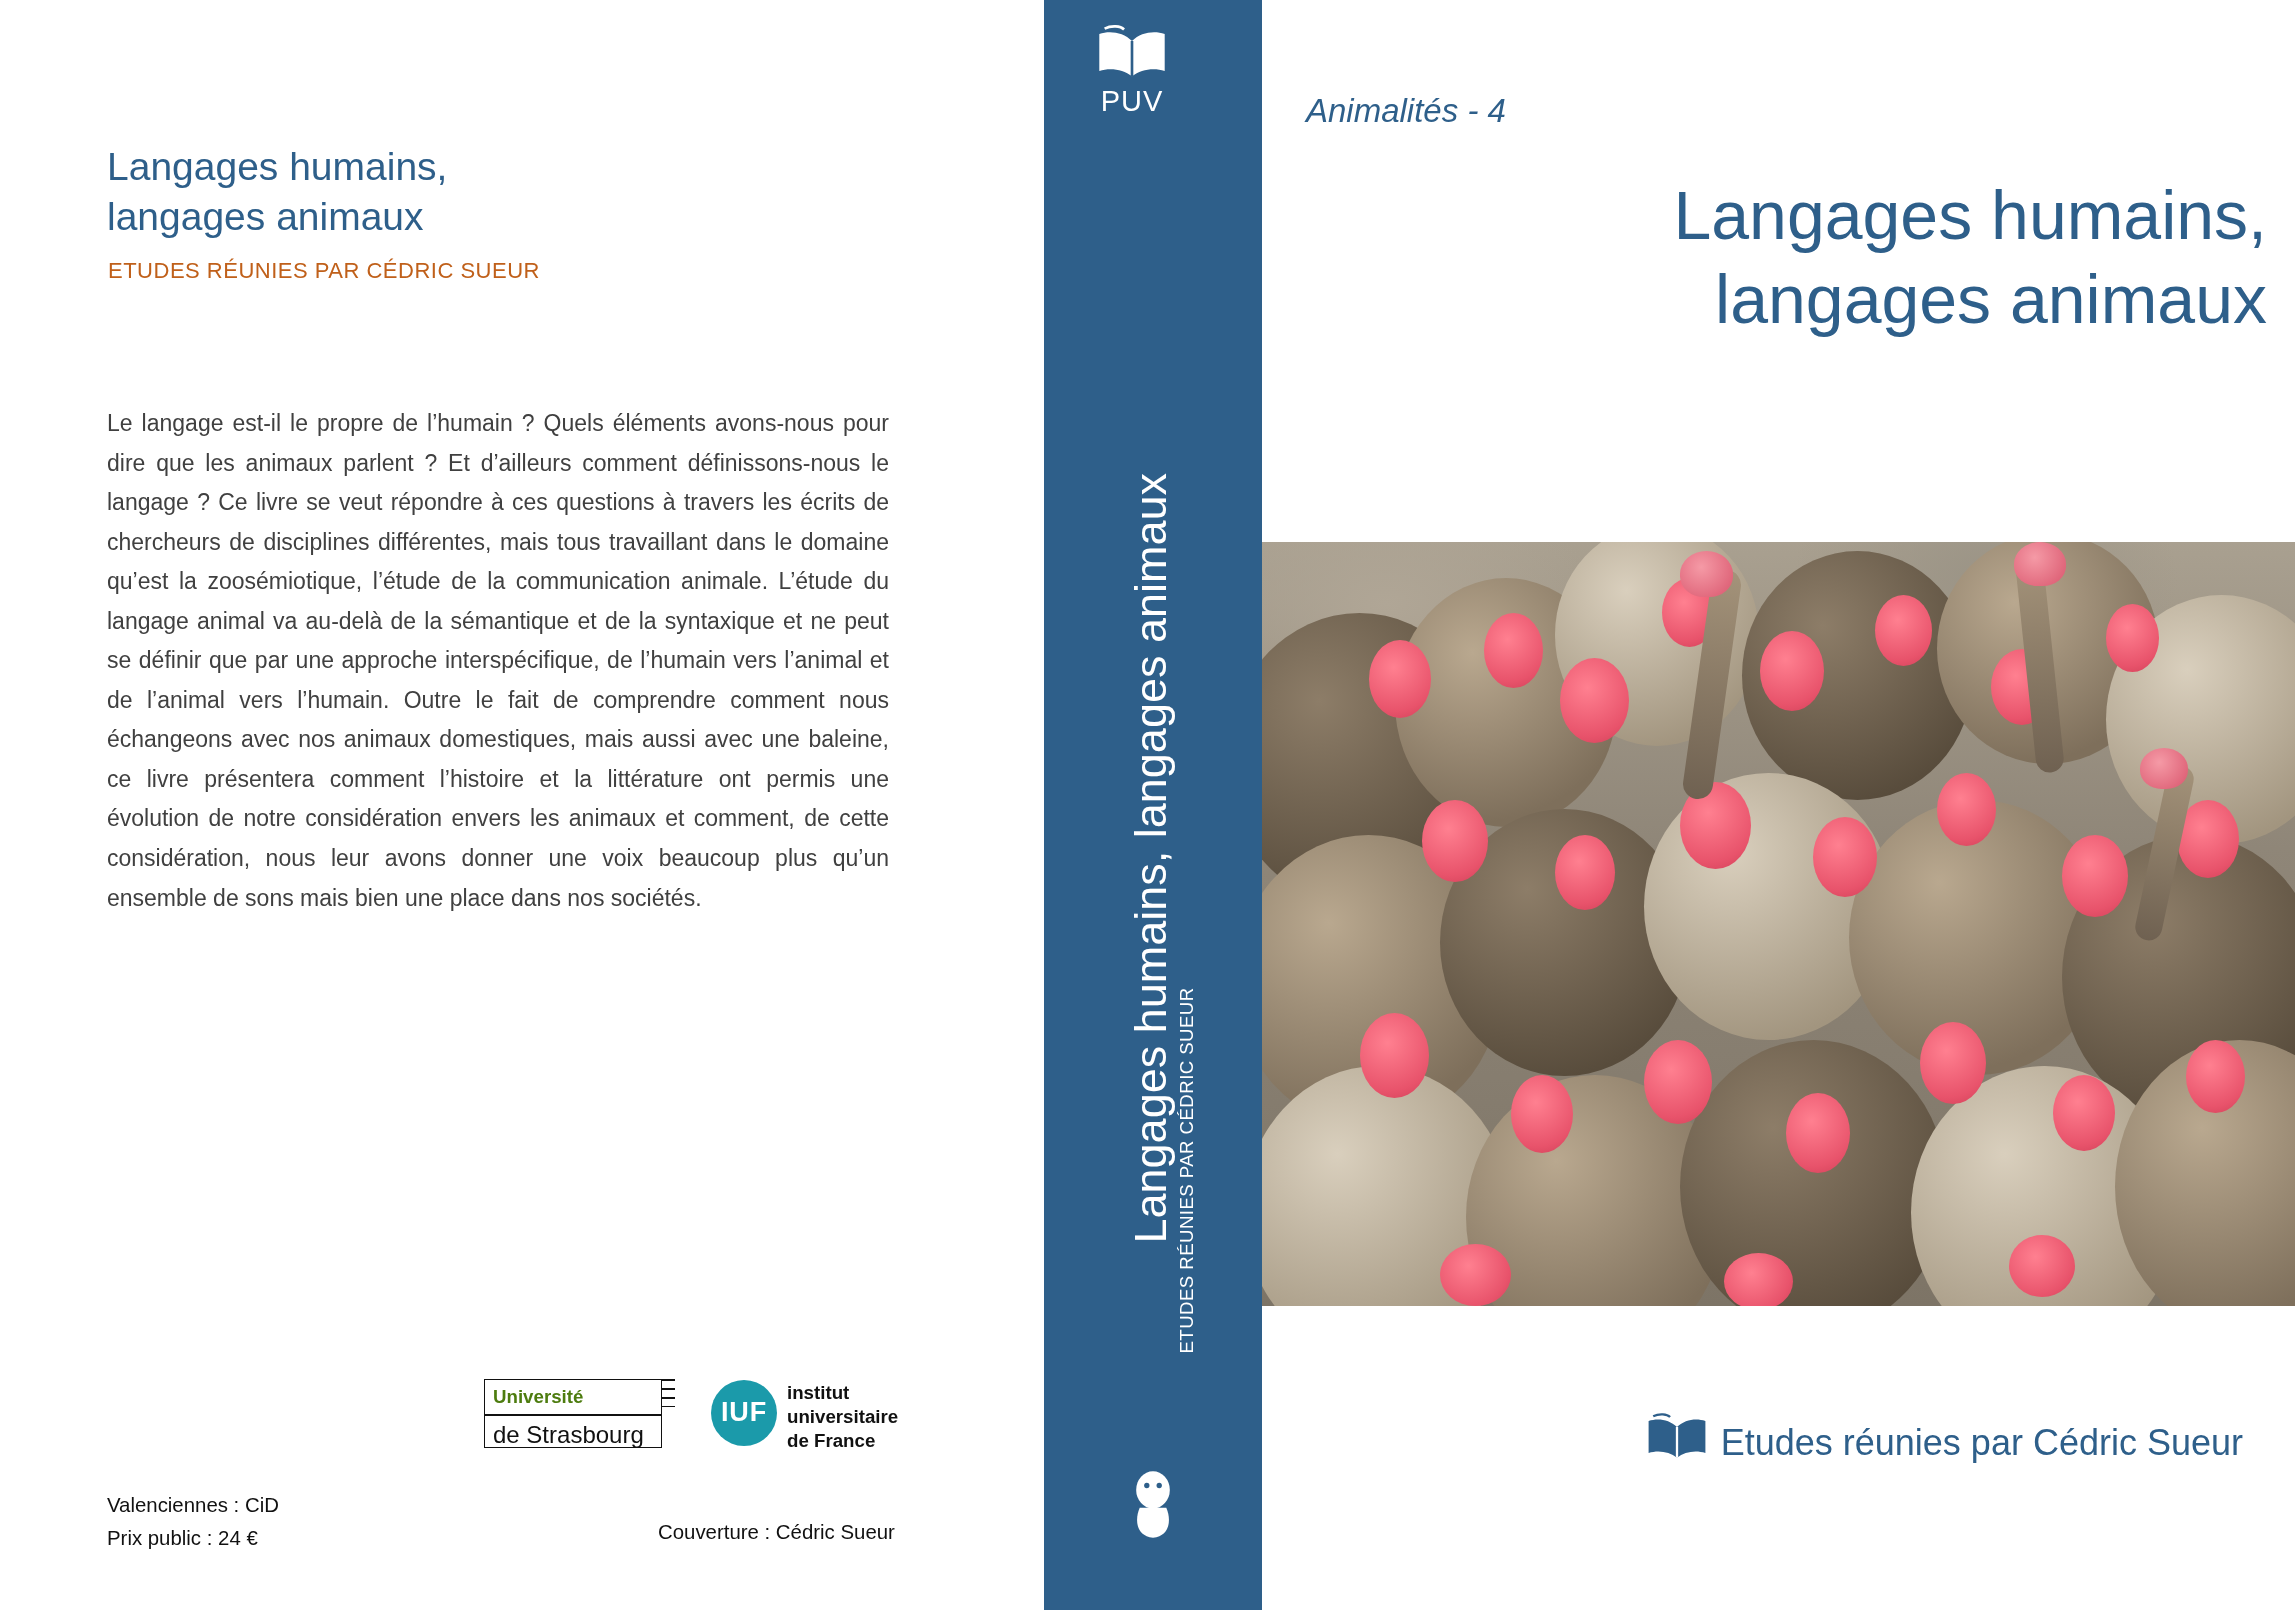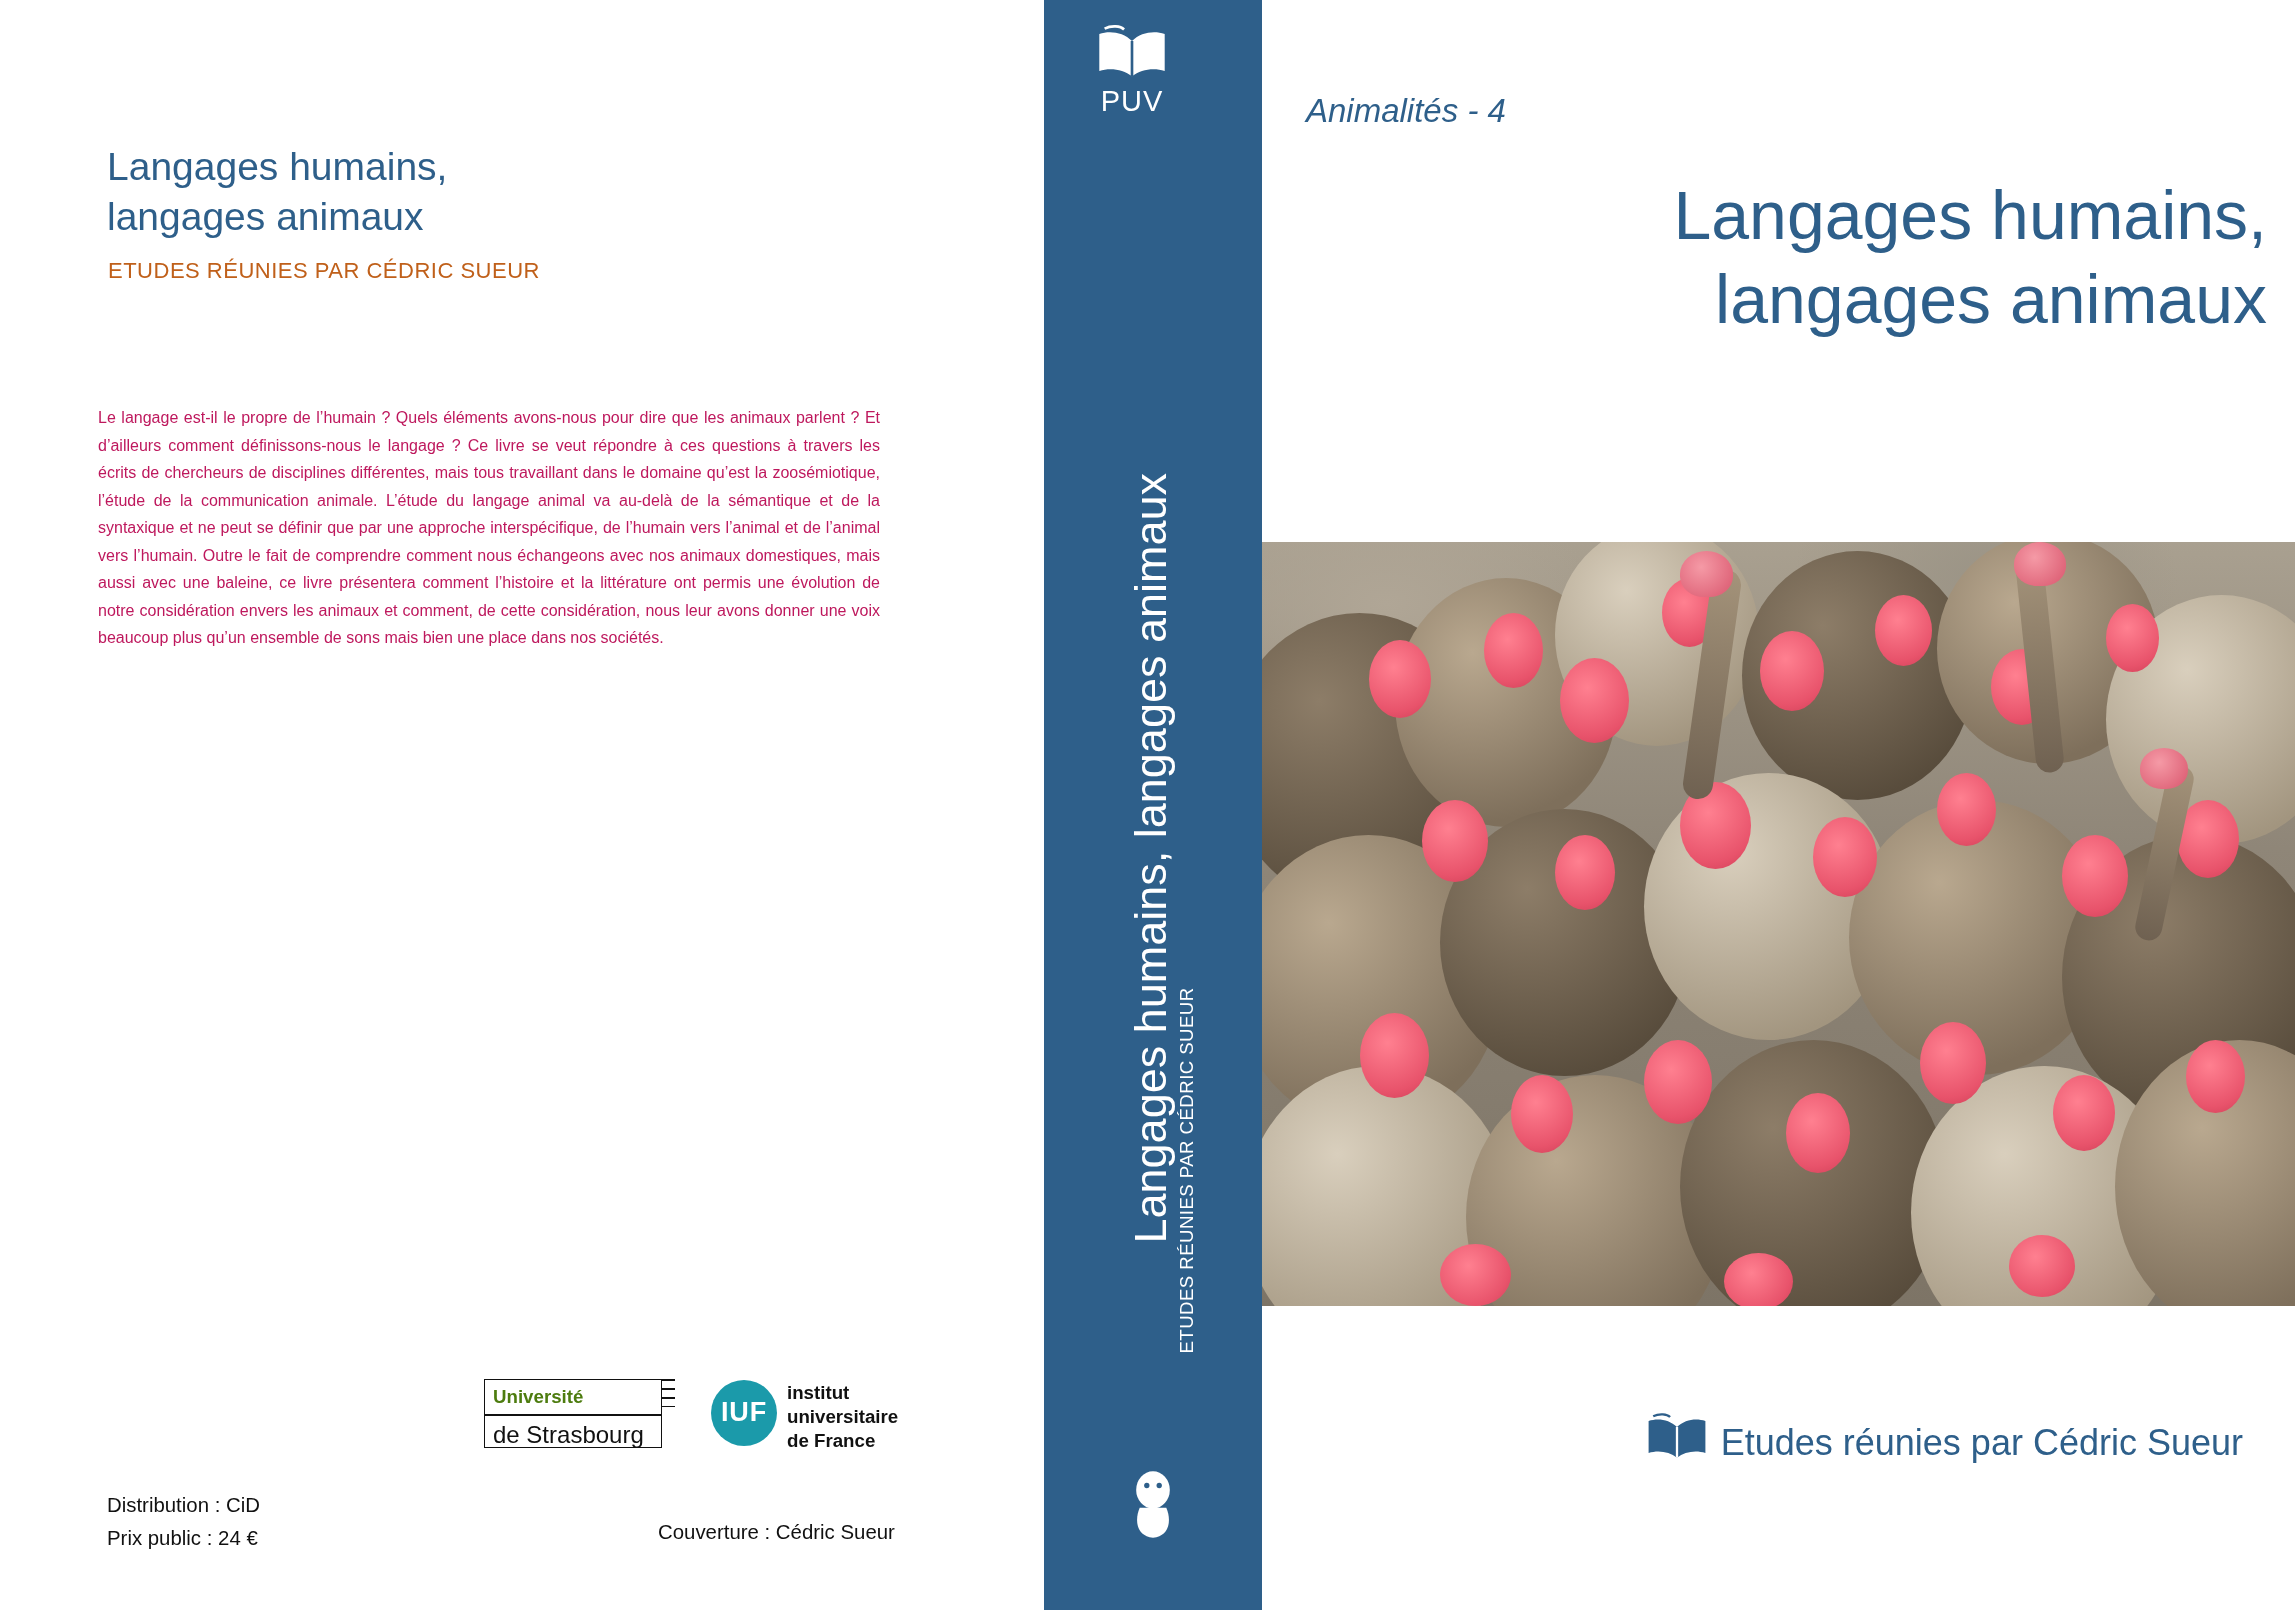--- a/index.html
+++ b/index.html
@@ -42,25 +42,25 @@
     left: 108px;
     top: 258px;
     width: 800px;
     color: #c0601a;
     font-size: 22px;
     letter-spacing: 0.5px;
     font-weight: 400;
   }
   .blurb {
     position: absolute;
-    left: 98px;
+    left: 107px;
     top: 404px;
     width: 782px;
-    color: #be185d;
-    font-size: 16px;
+    color: #404040;
+    font-size: 23px;
     line-height: 1.72;
     text-align: justify;
   }
 
   
   .barcode-wrap {
     position: absolute;
     left: 124px;
     top: 1360px;
     width: 191px;
@@ -334,21 +334,21 @@
       <div>Langages humains,</div>
       <div>langages animaux</div>
     </div>
 
     <div class="back-subtitle">ETUDES RÉUNIES PAR CÉDRIC SUEUR</div>
 
     <div class="blurb">Le langage est-il le propre de l’humain ? Quels éléments avons-nous pour dire que les animaux parlent ? Et d’ailleurs comment définissons-nous le langage ? Ce livre se veut répondre à ces questions à travers les écrits de chercheurs de disciplines différentes, mais tous travaillant dans le domaine qu’est la zoosémiotique, l’étude de la communication animale. L’étude du langage animal va au-delà de la sémantique et de la syntaxique et ne peut se définir que par une approche interspécifique, de l’humain vers l’animal et de l’animal vers l’humain. Outre le fait de comprendre comment nous échangeons avec nos animaux domestiques, mais aussi avec une baleine, ce livre présentera comment l’histoire et la littérature ont permis une évolution de notre considération envers les animaux et comment, de cette considération, nous leur avons donner une voix beaucoup plus qu’un ensemble de sons mais bien une place dans nos sociétés.</div>
 
 
     <div class="distribution">
-      <div>Distribution : CiD</div>
+      <div>Valenciennes : CiD</div>
       <div>Prix public : 24 €</div>
     </div>
 
     <div class="cover-credit">Couverture :  Cédric Sueur</div>
 
     <div class="logo-unistra">
       <div class="box"></div>
       <div class="divider"></div>
       <div class="l1">Université</div>
       <div class="l2">de Strasbourg</div>

